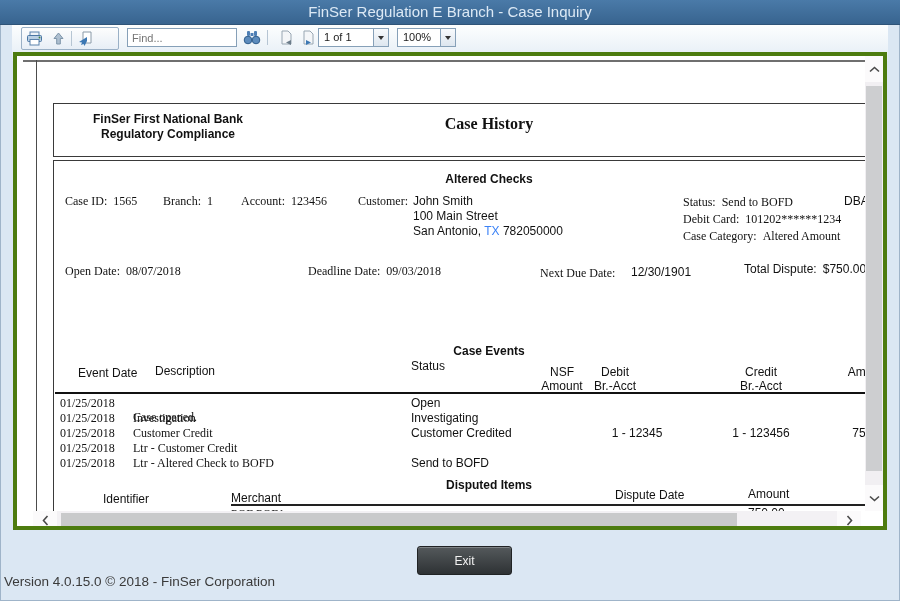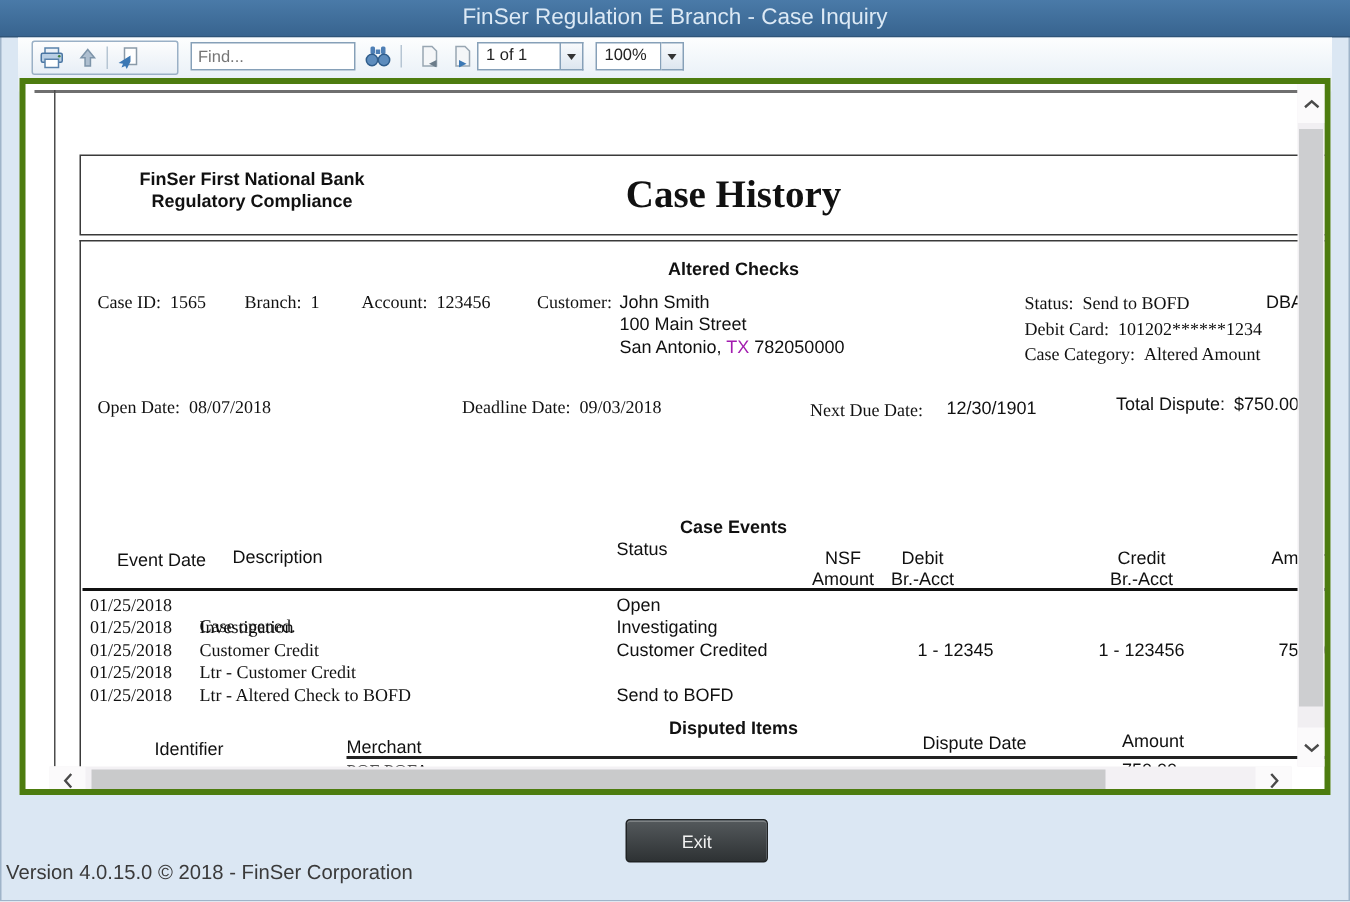--- a/index.html
+++ b/index.html
@@ -25,21 +25,21 @@
   
   .viewer{left:13px;top:52px;width:874px;height:478px;box-sizing:border-box;border:4px solid #4d7c0f;background:#fff;}
   .report{position:absolute;inset:0;overflow:hidden;font-family:"Liberation Serif",serif;font-size:12px;color:#111;}
   .sans{font-family:"Liberation Sans",sans-serif;}
   .b{font-weight:bold;}
   .ctr{text-align:center;}
   .rgt{text-align:right;}
   .lbl{margin-right:6px;}
   .line15 span{display:block;line-height:15px;}
   .line17 span{display:block;line-height:17px;}
-  .state{color:#a21caf;}
+  .state{color:#3b82f6;}
   
   .vscroll{right:0;top:0;width:18px;height:455px;background:#f1eff2;z-index:8;}
   .hscroll{left:16px;top:455px;width:828px;height:19px;background:#f3f1f4;z-index:9;}
   .scbtn{background:#fbfafb;display:flex;align-items:center;justify-content:center;cursor:pointer;}
   .vthumb{position:absolute;left:1px;top:30px;width:16px;height:385px;background:#cdced0;}
   .hthumb{position:absolute;left:28px;top:2px;width:676px;height:15px;background:#c9cacb;}
   
   .exitbtn{left:417px;top:546px;width:93px;height:27px;background:linear-gradient(#54595c,#2e3234);
            border:1px solid #202324;border-radius:3px;color:#f2f2f2;font-size:12px;display:flex;
            align-items:center;justify-content:center;cursor:pointer;box-shadow:inset 0 1px 0 rgba(255,255,255,.25);}
@@ -118,21 +118,21 @@
     <div class="report">
 
       <div class="abs" style="left:6px;top:4px;width:846px;height:2px;background:#6f6f6f;"></div>
       <div class="abs" style="left:19px;top:4px;width:1px;height:451px;background:#4c4c4c;"></div>
 
       <div class="abs" style="left:36px;top:47px;width:832px;height:52px;border:1px solid #3a3a3a;"></div>
       <div class="abs sans b ctr line15" style="left:44px;top:56px;width:214px;">
         <span>FinSer First National Bank</span>
         <span>Regulatory Compliance</span>
       </div>
-      <div class="abs b ctr" style="left:350px;top:59px;width:244px;font-size:26px;">Case History</div>
+      <div class="abs b ctr" style="left:350px;top:59px;width:244px;font-size:16px;">Case History</div>
 
       <div class="abs" style="left:36px;top:104px;width:832px;height:352px;border-top:1px solid #3a3a3a;border-left:1px solid #3a3a3a;"></div>
 
       <div class="abs sans b ctr" style="left:350px;top:116px;width:244px;">Altered Checks</div>
 
       <div class="abs" style="left:48px;top:138px;">
         <span class="lbl">Case ID:</span><span>1565</span>
       </div>
       <div class="abs" style="left:146px;top:138px;">
         <span class="lbl">Branch:</span><span>1</span>

